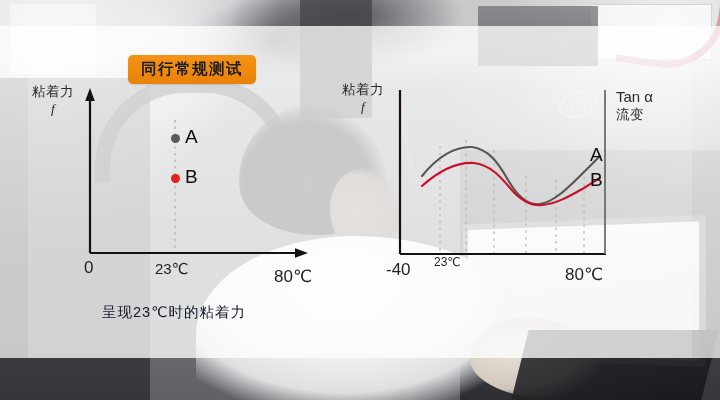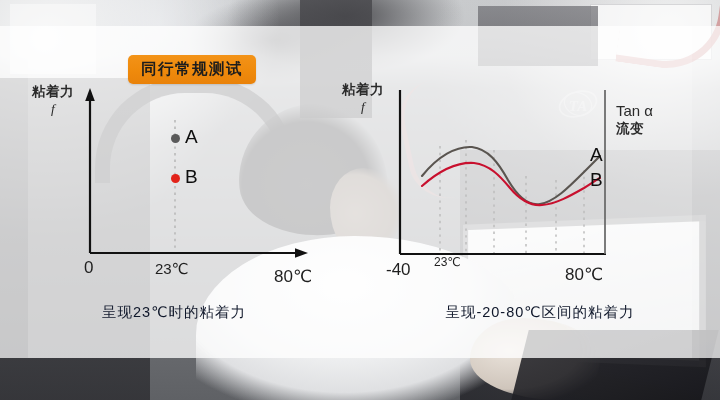--- a/index.html
+++ b/index.html
@@ -137,21 +137,21 @@
 
   
   .chart{position:absolute;}
   #chart-left{left:18px;top:88px;width:310px;height:200px;}
   #chart-right{left:338px;top:84px;width:330px;height:205px;}
 
   .axis-label{
     position:absolute;color:#2a2a2a;text-align:center;line-height:1.25;
     white-space:nowrap;
   }
-  .axis-label .cn{font-size:13.5px;letter-spacing:.5px;font-weight:bold;}
+  .axis-label .cn{font-size:13.5px;letter-spacing:.5px;}
   .axis-label .it{font-size:13.5px;font-family:"Liberation Serif","DejaVu Serif",serif;font-style:italic;}
   .tick{
     position:absolute;color:#1f1f1f;white-space:nowrap;
     font-size:15px;
   }
   .tick.small{font-size:12px;}
   .tick.big{font-size:17px;}
 
   .pt-label{
     position:absolute;font-size:19px;color:#0e0e0e;font-weight:400;
@@ -255,21 +255,21 @@
 
       <path d="M 84,102 C 102,86 120,78 136,79 C 152,81 162,92 172,104
                C 182,116 192,122 204,121 C 218,120 232,112 246,104 C 254,99 258,96 262,94" fill="none" stroke="#c8102e" stroke-width="2.1" stroke-linecap="round"></path>
     </svg>
 
     <div class="axis-label" style="left:-6px;top:-2px;width:62px;">
       <div class="cn">粘着力</div>
       <div class="it">f</div>
     </div>
 
-    <div class="axis-label" style="left:278px;top:18px;width:60px;text-align:left;">
+    <div class="axis-label" style="left:278px;top:4px;width:60px;text-align:left;">
       <div style="font-size:15px;">Tan α</div>
       <div class="cn">流变</div>
     </div>
 
     <span class="pt-label" style="left:252px;top:60px;">A</span>
     <span class="pt-label" style="left:252px;top:85px;">B</span>
 
     <span class="tick big" style="left:48px;top:176px;">-40</span>
     <span class="tick small" style="left:96px;top:171px;">23℃</span>
     <span class="tick big" style="left:227px;top:180px;">80℃</span>
@@ -277,15 +277,14 @@
 
   <div class="ta-logo">
     <svg viewBox="0 0 44 40">
       <ellipse cx="22" cy="18" rx="19" ry="12" fill="none" stroke="#fff" stroke-width="1.6" transform="rotate(-18 22 18)"></ellipse>
       <ellipse cx="22" cy="18" rx="14" ry="11" fill="none" stroke="#fff" stroke-width="1.2" transform="rotate(22 22 18)"></ellipse>
     </svg>
     <span>TA</span>
   </div>
 
   <div id="caption-left" class="caption">呈现23℃时的粘着力</div>
-  <div id="caption-right" class="caption">呈现-20-80℃区间的粘着力</div>
 
 </div>
 
 </body></html>

